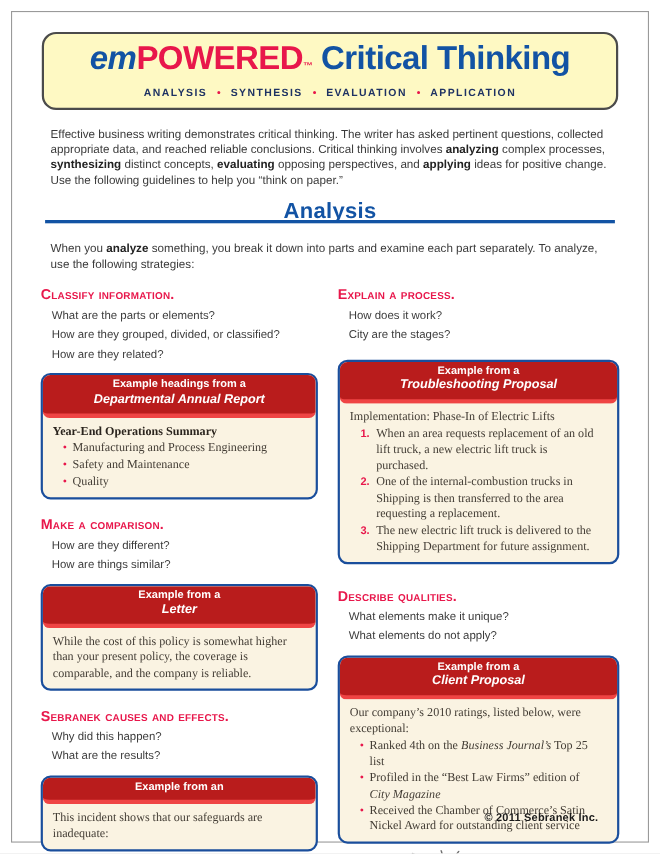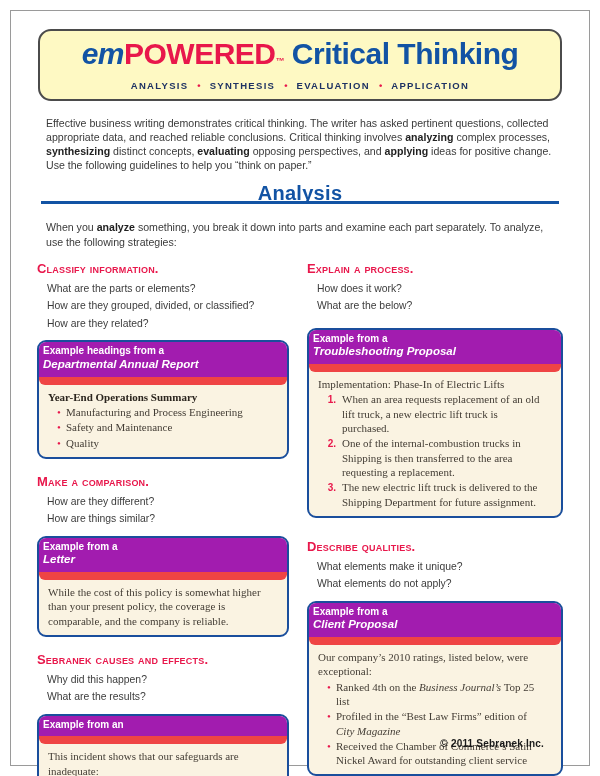--- a/index.html
+++ b/index.html
@@ -70,23 +70,23 @@
   .question{font-size:10.4px;color:#3c3c3c;line-height:1.68;}
   
   .xbox{
     margin-top:8px;
     border:2px solid #1a4e9c;
     border-radius:9px;
     background:#faf3e2;
     overflow:hidden;
   }
   .xbox-header{
-    background:#a21caf;color:#fff;
+    background:#b91c1c;color:#fff;text-align:center;
     padding:3px 4px 5px 4px;
-    border-bottom:8px solid #ef4444;
+    border-bottom:4px solid #ef4444;
     border-radius:0 0 6px 6px;
   }
   .xh1{font-size:10px;font-weight:bold;line-height:1.25;}
   .xh2{font-size:11.5px;font-weight:bold;font-style:italic;line-height:1.2;}
   .xbox-body{
     padding:5px 15px 7px 9px;
     font-family:"Liberation Serif",serif;
     font-size:11px;line-height:1.3;color:#42ureb;
     color:#433d35;
   }
@@ -203,21 +203,21 @@
         </div>
 
       </div>
 
       <div class="col-right">
 
         <div class="section">
           <div class="sec-heading">Explain a process.</div>
           <div class="questions">
             <div class="question">How does it work?</div>
-            <div class="question">What are the below?</div>
+            <div class="question">City are the stages?</div>
           </div>
           <div class="xbox" style="margin-top:13px;">
             <div class="xbox-header">
               <div class="xh1">Example from a</div>
               <div class="xh2">Troubleshooting Proposal</div>
             </div>
             <div class="xbox-body">
               <div>Implementation: Phase-In of Electric Lifts</div>
               <div class="numrow">
                   <span class="num">1.</span>

